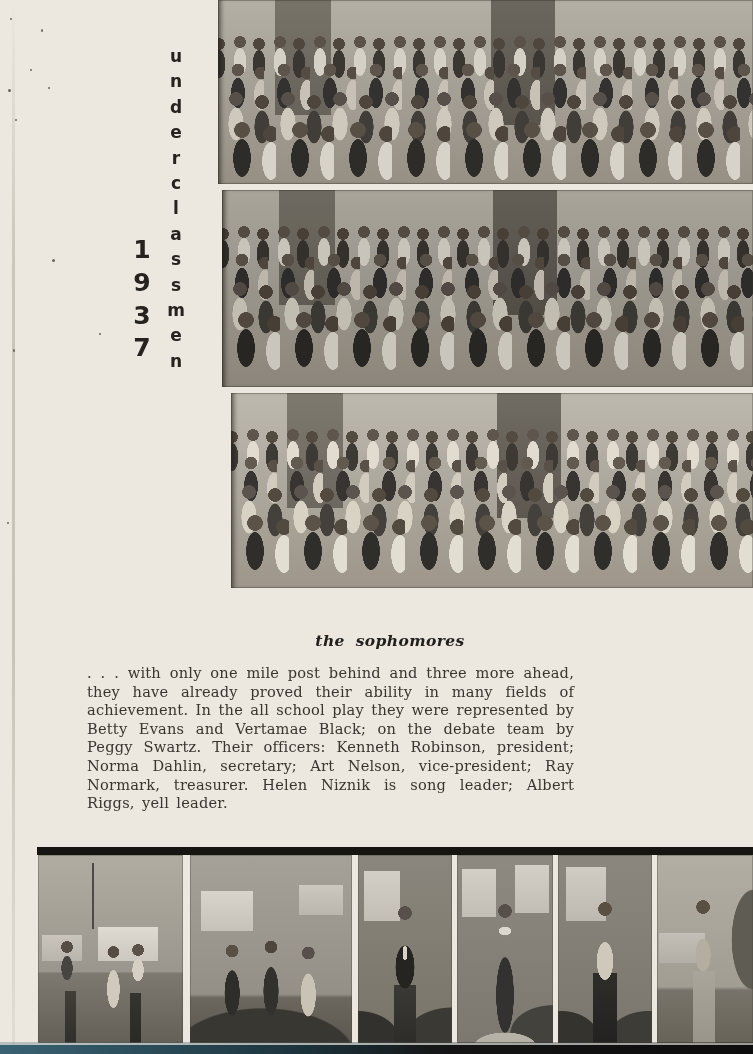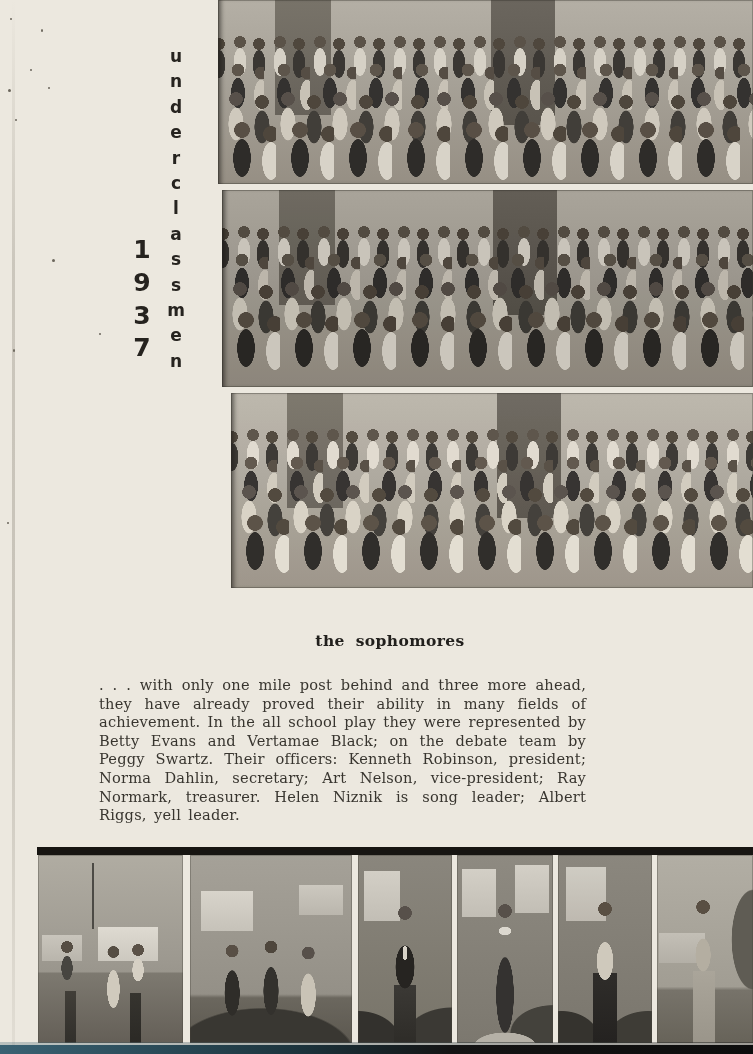--- a/index.html
+++ b/index.html
@@ -63,24 +63,24 @@
       repeat-x,repeat-x,repeat-x,repeat-x, repeat-x,repeat-x,repeat-x,repeat-x,
       repeat-x,repeat-x,repeat-x,repeat-x, repeat-x,repeat-x,repeat-x,repeat-x,
       no-repeat,no-repeat,no-repeat;
   }
   .g1{left:218px;top:0;width:535px;height:184px;}
   .g2{left:222px;top:190px;width:531px;height:197px;filter:brightness(.93) contrast(1.03);}
   .g3{left:231px;top:393px;width:522px;height:195px;filter:brightness(1.05);}
 
   
   .heading{position:absolute;left:287px;top:631px;width:206px;text-align:center;
-    font-weight:bold;font-size:15.5px;letter-spacing:.4px;word-spacing:5px;color:#22201d;}
+    font-weight:bold;font-size:15.5px;letter-spacing:.4px;word-spacing:5px;color:#22201d;font-style:italic;}
   .body-text{position:absolute;left:87px;top:664px;width:487px;
     font-size:14.6px;line-height:18.6px;text-align:justify;color:#38352f;
-    letter-spacing:.2px;word-spacing:2.5px;margin:12px;}
+    letter-spacing:.2px;word-spacing:2.5px;margin:0;}
 
   
   .strip-bar{position:absolute;left:37px;top:847px;width:716px;height:8px;background:#171512;}
   .snap{position:absolute;top:855px;height:188px;overflow:hidden;
     box-shadow:inset 0 0 0 1px rgba(70,66,58,.35);background-color:#9a968c;
     background-repeat:no-repeat;}
   .p1{left:38px;width:145px;
     background-image:
       radial-gradient(circle 6px at 20% 92px,#564e44 95%,rgba(0,0,0,0)),
       radial-gradient(9px 19px at 20% 113px,#474540 62%,rgba(0,0,0,0) 64%),

